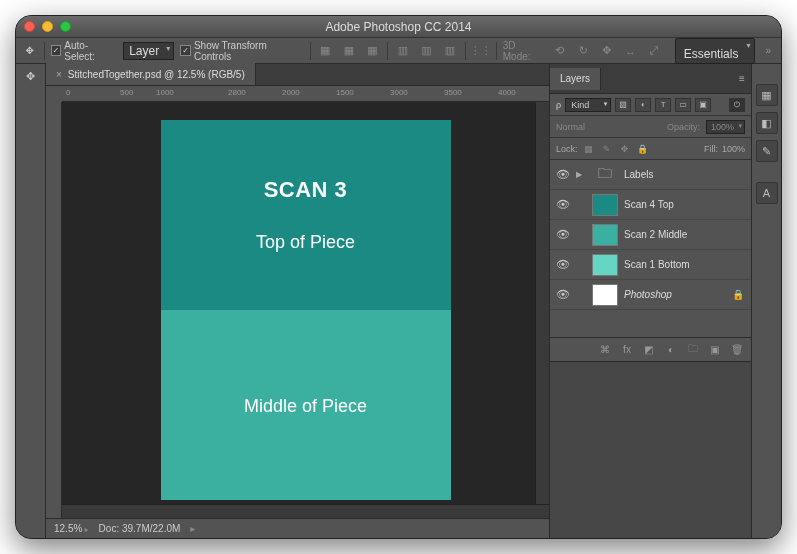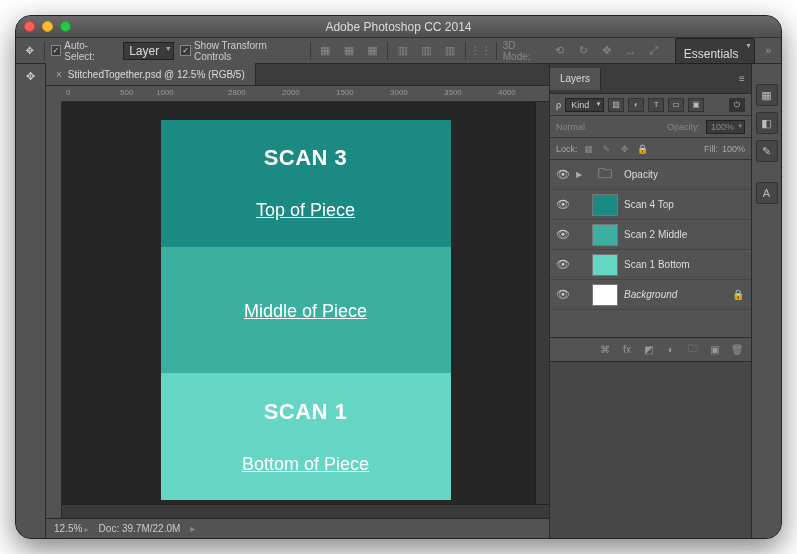--- a/index.html
+++ b/index.html
@@ -68,41 +68,41 @@
   .ruler-h span{position:absolute;top:2px;}
   .canvas-wrap{ flex:1; display:flex; min-height:0;}
   .ruler-v { width:16px; background:#535353; border-right:1px solid #2a2a2a;}
   .canvas-area {
     flex:1; background:#262626; position:relative; overflow:hidden;
     display:flex; align-items:center; justify-content:center;
   }
   .artboard { width: 290px; height: 380px; display:flex; flex-direction:column;}
   .slice { flex:1; display:flex; flex-direction:column; align-items:center; justify-content:center; color:#fff;gap:27px;}
   .slice h2{font-size:22px; font-weight:800; letter-spacing:0.5px; font-family: Arial, sans-serif;}
-  .slice p{font-size:18px; font-weight:300; margin-top:2px; font-family: Arial, sans-serif; text-decoration: underline;}
+  .slice p{font-size:18px; font-weight:300; margin-top:2px; font-family: Arial, sans-serif;}
   .statusbar { height:20px; background:#535353; border-top:1px solid #2a2a2a;
     display:flex;align-items:center;padding:0 8px;gap:10px;font-size:10px;color:#ccc;}
   .statusbar .zoom::after{content:" ▸";color:#888;font-size:8px;}
   .statusbar .doc::before{content:"";}
 
   
   .panels { width:232px; background:#535353; display:flex;}
   .panel-main { flex:1; border-left:1px solid #2a2a2a; display:flex;flex-direction:column;}
   .panel-dock { width:30px; border-left:1px solid #2a2a2a; background:#535353;
     display:flex;flex-direction:column;align-items:center;gap:6px;padding-top:20px;}
   .panel-dock .dock-ico{width:22px;height:22px;background:#464646;border:1px solid #333;border-radius:2px;
     display:flex;align-items:center;justify-content:center;color:#bbb;font-size:11px;}
 
   .panel-tabs{height:30px;display:flex;align-items:center;border-bottom:1px solid #2a2a2a;background:#3c3c3c;}
   .panel-tab{height:22px;background:#535353;padding:0 10px;font-size:10px;color:#ddd;
     display:flex;align-items:center;border-right:1px solid #2a2a2a;}
   .panel-menu{margin-left:auto;width:18px;display:flex;align-items:center;justify-content:center;color:#aaa;font-size:10px;}
 
   .filter-row{height:22px;display:flex;align-items:center;gap:4px;padding:0 6px;border-bottom:1px solid #333;}
-  .filter-row .kind-sel{background:#3a3a3a;border:1px solid #222;font-size:9px;color:#ccc;padding:1px 14px 1px 5px;position:relative;}
+  .filter-row .kind-sel{background:#3a3a3a;border:1px solid #222;font-size:9px;color:#ccc;padding:1px 21px 1px 5px;position:relative;}
   .filter-row .kind-sel::after{content:"▾";position:absolute;right:3px;top:1px;font-size:7px;}
   .filter-row .fico{width:16px;height:14px;border:1px solid #333;background:#464646;display:flex;align-items:center;justify-content:center;font-size:8px;color:#bbb;}
 
   .blend-row{height:22px;display:flex;align-items:center;gap:6px;padding:0 6px;border-bottom:1px solid #333;font-size:9px;color:#888;}
   .blend-row .kind-sel{flex: 0 0 72px;}
   .blend-row .pct{background:#3a3a3a;border:1px solid #222;padding:1px 10px 1px 4px;color:#888;position:relative;font-size:9px;}
   .blend-row .pct::after{content:"▾";position:absolute;right:2px;top:1px;font-size:7px;}
 
   .lock-row{height:22px;display:flex;align-items:center;gap:4px;padding:0 6px;border-bottom:1px solid #333;font-size:9px;color:#aaa;}
   .lock-row .li{width:14px;height:14px;display:flex;align-items:center;justify-content:center;color:#888;font-size:9px;}
@@ -203,24 +203,20 @@
         <div class="ruler-v"></div>
         <div class="canvas-area">
           <div class="artboard">
             <div class="slice" style="background:#1a8a82">
               <h2>SCAN 3</h2>
               <p>Top of Piece</p>
             </div>
             <div class="slice" style="background:#3bb0a1">
               <p>Middle of Piece</p>
             </div>
-            <div class="slice" style="background:#64d6c3">
-              <h2>SCAN 1</h2>
-              <p>Bottom of Piece</p>
-            </div>
           </div>
           <div class="scrollbar-h"></div>
           <div class="scrollbar-v"></div>
         </div>
       </div>
       <div class="statusbar">
         <span class="zoom">12.5%</span>
         <span class="doc">Doc: 39.7M/22.0M</span>
         <span style="color:#888">▸</span>
       </div>
@@ -258,21 +254,21 @@
           <div style="flex:1"></div>
           <span>Fill:</span>
           <div class="pct">100%</div>
         </div>
 
         <div class="layer-list">
           <div class="layer">
             <span class="eye">👁</span>
             <span class="arrow">▶</span>
             <span class="thumb folder">🗀</span>
-            <span class="name">Opacity</span>
+            <span class="name">Labels</span>
           </div>
           <div class="layer">
             <span class="eye">👁</span>
             <span class="arrow"></span>
             <span class="thumb" style="background:#1a8a82"></span>
             <span class="name">Scan 4 Top</span>
           </div>
           <div class="layer">
             <span class="eye">👁</span>
             <span class="arrow"></span>
@@ -282,21 +278,21 @@
           <div class="layer">
             <span class="eye">👁</span>
             <span class="arrow"></span>
             <span class="thumb" style="background:#64d6c3"></span>
             <span class="name">Scan 1 Bottom</span>
           </div>
           <div class="layer bg">
             <span class="eye">👁</span>
             <span class="arrow"></span>
             <span class="thumb" style="background:#ffffff"></span>
-            <span class="name">Background</span>
+            <span class="name">Photoshop</span>
             <span class="lock">🔒</span>
           </div>
         </div>
 
         <div class="panel-bottom">
           <div class="pb">⌘</div>
           <div class="pb">fx</div>
           <div class="pb">◩</div>
           <div class="pb">◐</div>
           <div class="pb">🗀</div>

